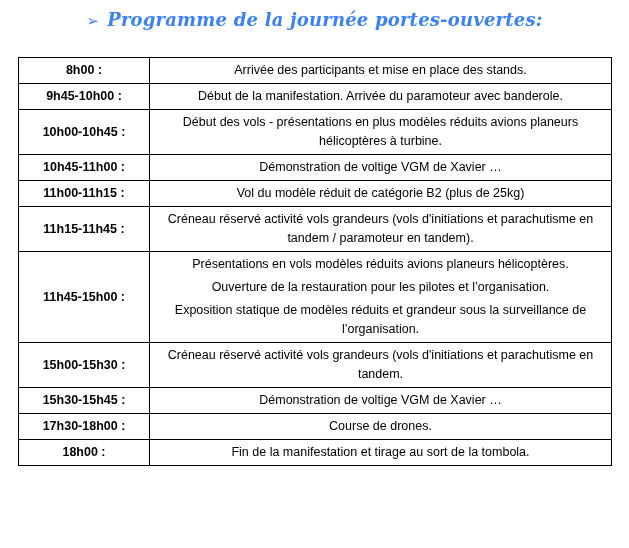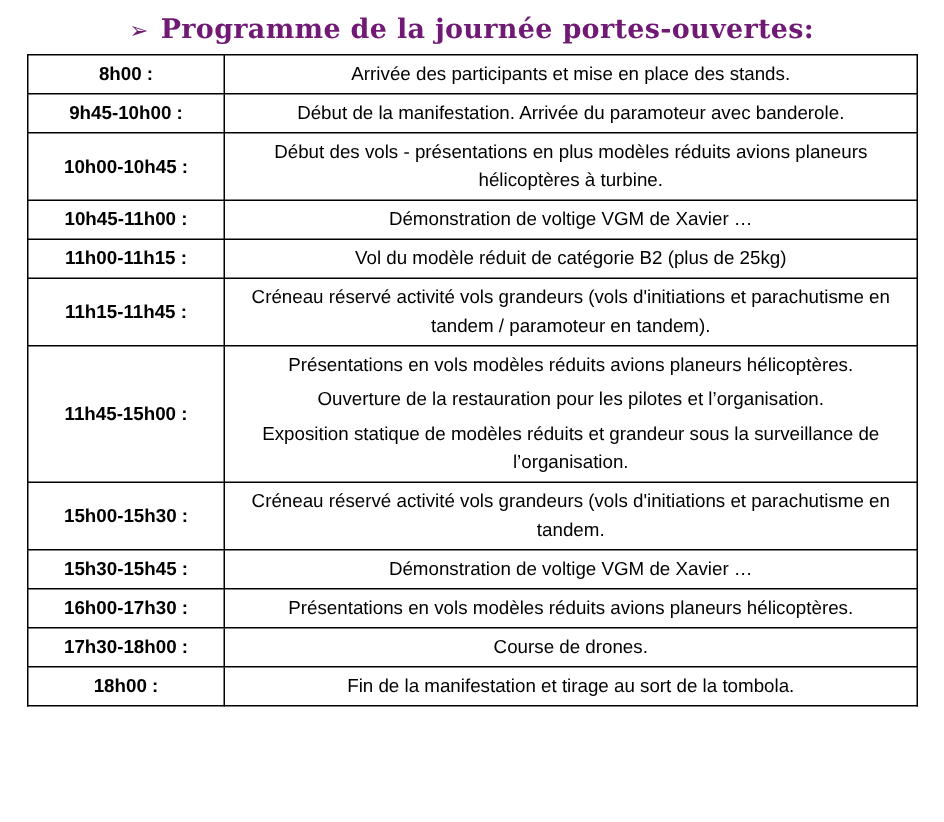--- a/index.html
+++ b/index.html
@@ -22,21 +22,21 @@
     font-size: 18px;
     letter-spacing: 0.2px;
   }
   .page-title .bullet {
     margin-right: 8px;
     font-family: "DejaVu Sans", sans-serif;
     font-size: 15px;
   }
   table.schedule {
     border-collapse: collapse;
-    margin: 6px 0 0 18px;
+    margin: 27px 0 0 18px;
     width: 594px;
     table-layout: fixed;
   }
   table.schedule td {
     border: 1px solid #000000;
     vertical-align: middle;
     text-align: center;
     font-size: 12.5px;
     line-height: 19px;
     padding: 3px 6px;
@@ -52,21 +52,21 @@
   td.desc-cell p + p {
     margin-top: 4px;
   }
   tr.bold-row td.desc-cell {
     font-weight: normal;
   }
 </style>
 </head>
 <body>
 
-<div class="page-title" style="color: #701a75;">
+<div class="page-title" style="color: #3b82f6; font-style: italic;">
   <span class="bullet">➢</span><span>Programme de la journée portes-ouvertes:</span>
 </div>
 
 <table class="schedule">
   <tbody>
       <tr class="bold-row">
         <td class="time-cell">8h00 :</td>
         <td class="desc-cell">
           <p>Arrivée des participants et mise en place des stands.</p>
         </td>
@@ -115,26 +115,20 @@
           <p>Créneau réservé activité vols grandeurs (vols d'initiations et parachutisme en tandem.</p>
         </td>
       </tr>
       <tr>
         <td class="time-cell">15h30-15h45 :</td>
         <td class="desc-cell">
           <p>Démonstration de voltige VGM de Xavier …</p>
         </td>
       </tr>
       <tr>
-        <td class="time-cell">16h00-17h30 :</td>
-        <td class="desc-cell">
-          <p>Présentations en vols modèles réduits avions planeurs hélicoptères.</p>
-        </td>
-      </tr>
-      <tr>
         <td class="time-cell">17h30-18h00 :</td>
         <td class="desc-cell">
           <p>Course de drones.</p>
         </td>
       </tr>
       <tr>
         <td class="time-cell">18h00 :</td>
         <td class="desc-cell">
           <p>Fin de la manifestation et tirage au sort de la tombola.</p>
         </td>

